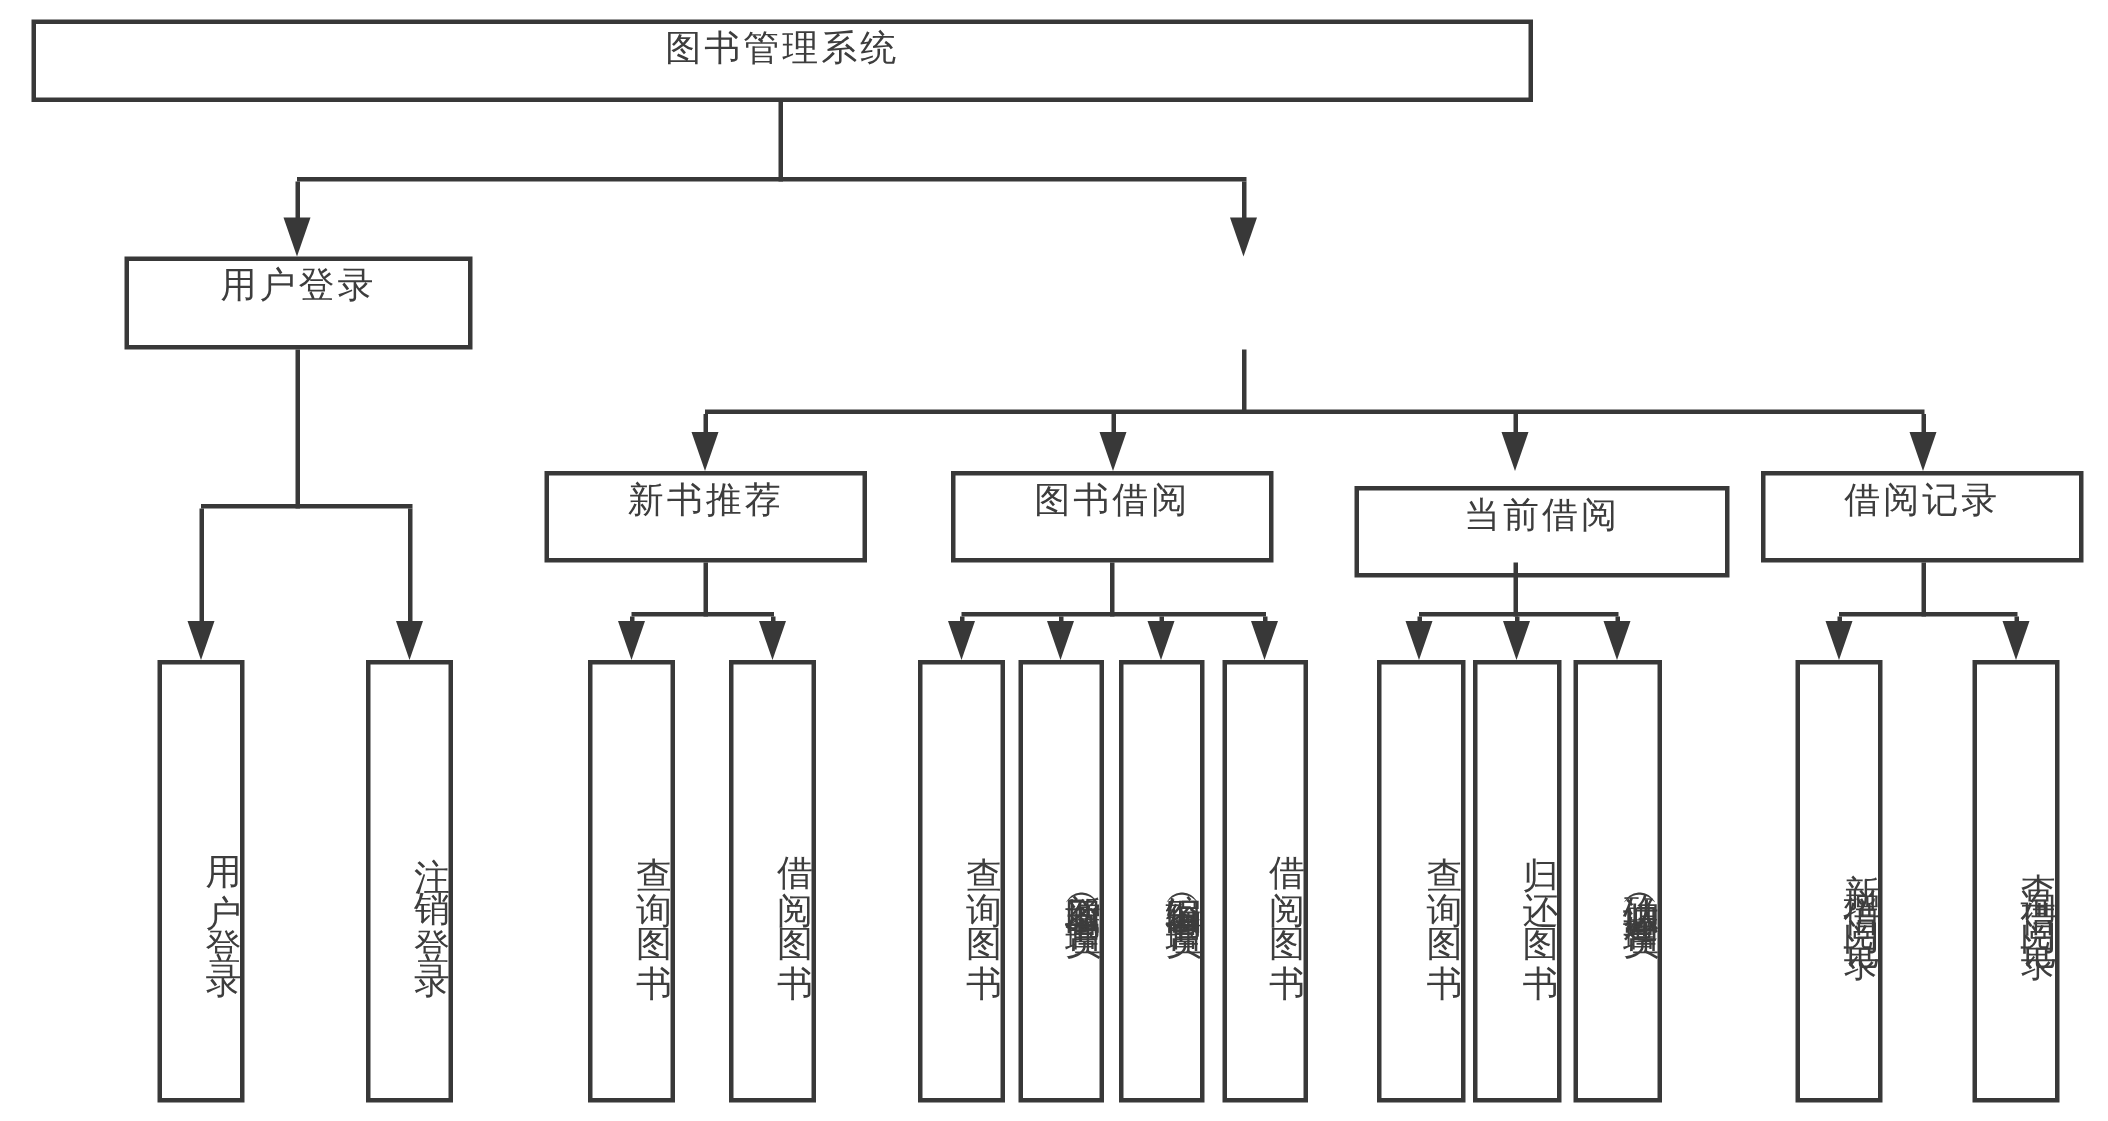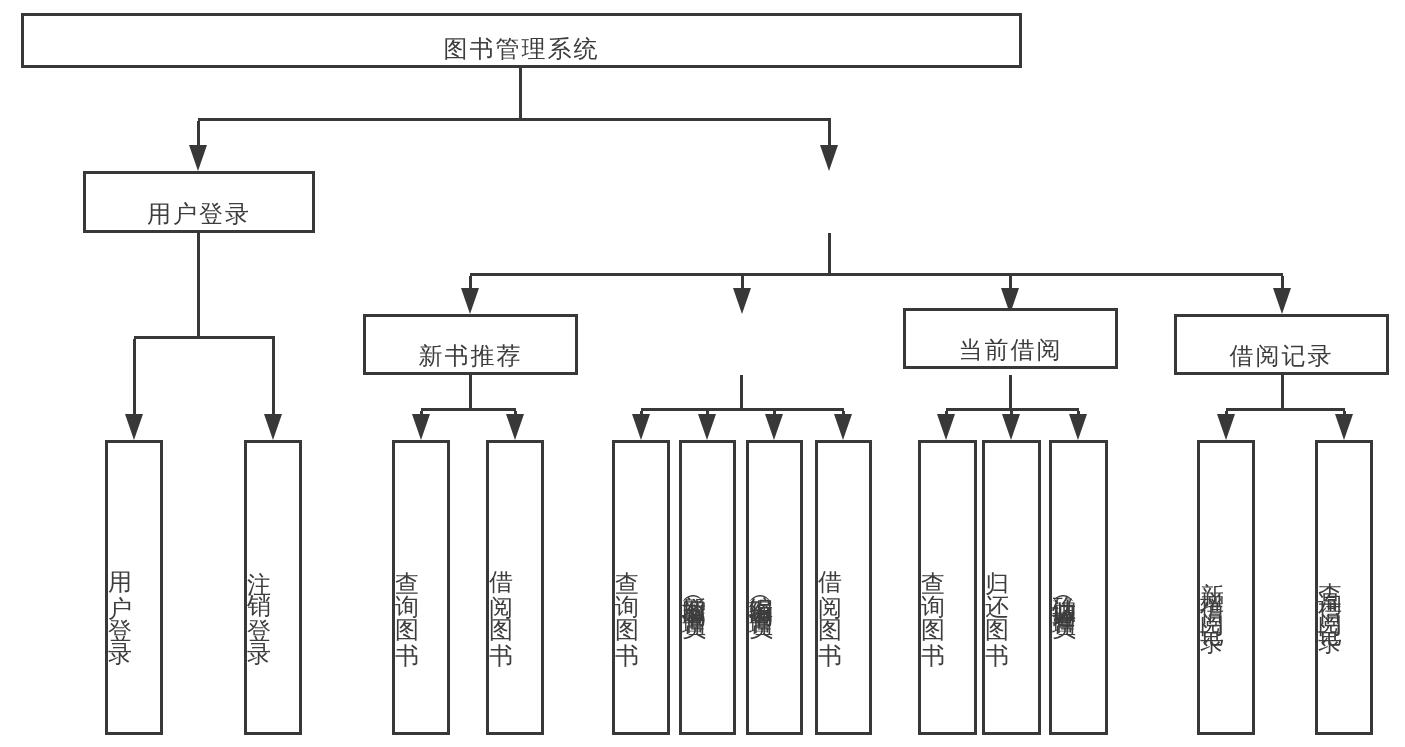--- a/index.html
+++ b/index.html
@@ -15,21 +15,21 @@
     background:var(--bg);
     font-family:"Liberation Sans", sans-serif;
     overflow:hidden;
   }
   .box{
     position:absolute;
     box-sizing:border-box;
     border:3px solid var(--line);
     background:#ffffff;
     display:flex;
-    align-items:flex-end;
+    align-items:flex-start;
     justify-content:center;
     color:var(--text);
   }
   .hbox{font-size:24px;letter-spacing:2px;white-space:nowrap;}
   .vbox{
     writing-mode:vertical-rl;
     text-orientation:mixed;
     font-size:24px;
     line-height:1;
   }
@@ -80,21 +80,24 @@
   <div class="vline" style="left:741px;top:276px;height:14px;"></div>
   <div class="arrow" style="left:733px;top:288px;"></div>
   <div class="vline" style="left:1009px;top:276px;height:14px;"></div>
   <div class="arrow" style="left:1001px;top:288px;"></div>
   <div class="vline" style="left:1281px;top:276px;height:14px;"></div>
   <div class="arrow" style="left:1273px;top:288px;"></div>
 
   <div class="box hbox" style="left:363px;top:314px;width:215px;height:61px;font-family:Liberation Mono, monospace;">
     <span class="lbl">新书推荐</span>
   </div>
-  <div class="box hbox" style="left:903px;top:308px;width:215px;height:61px;">
+  <div class="box hbox" style="left:634px;top:314px;width:215px;height:61px;">
+    <span class="lbl">图书借阅</span>
+  </div>
+  <div class="box hbox" style="left:903px;top:324px;width:250px;height:61px;">
     <span class="lbl">当前借阅</span>
   </div>
   <div class="box hbox" style="left:1174px;top:314px;width:215px;height:61px;">
     <span class="lbl">借阅记录</span>
   </div>
 
   <div class="vline" style="left:197px;top:233px;height:106px;"></div>
   <div class="hline" style="left:134px;top:336px;width:141px;"></div>
   <div class="vline" style="left:133px;top:339px;height:77px;"></div>
   <div class="arrow" style="left:125px;top:414px;"></div>

